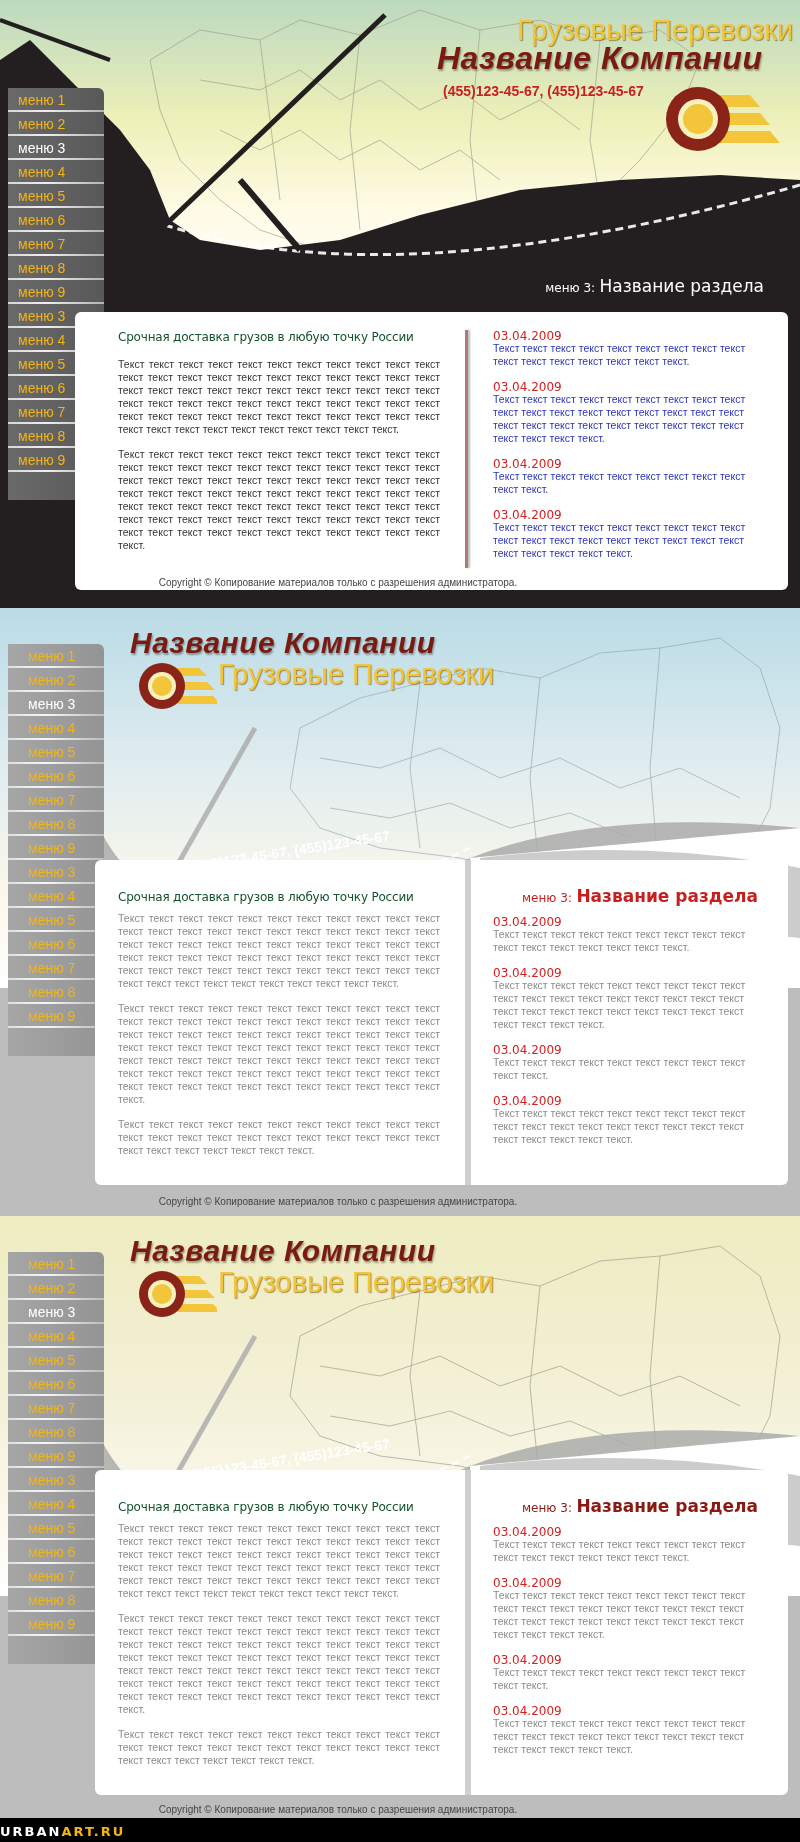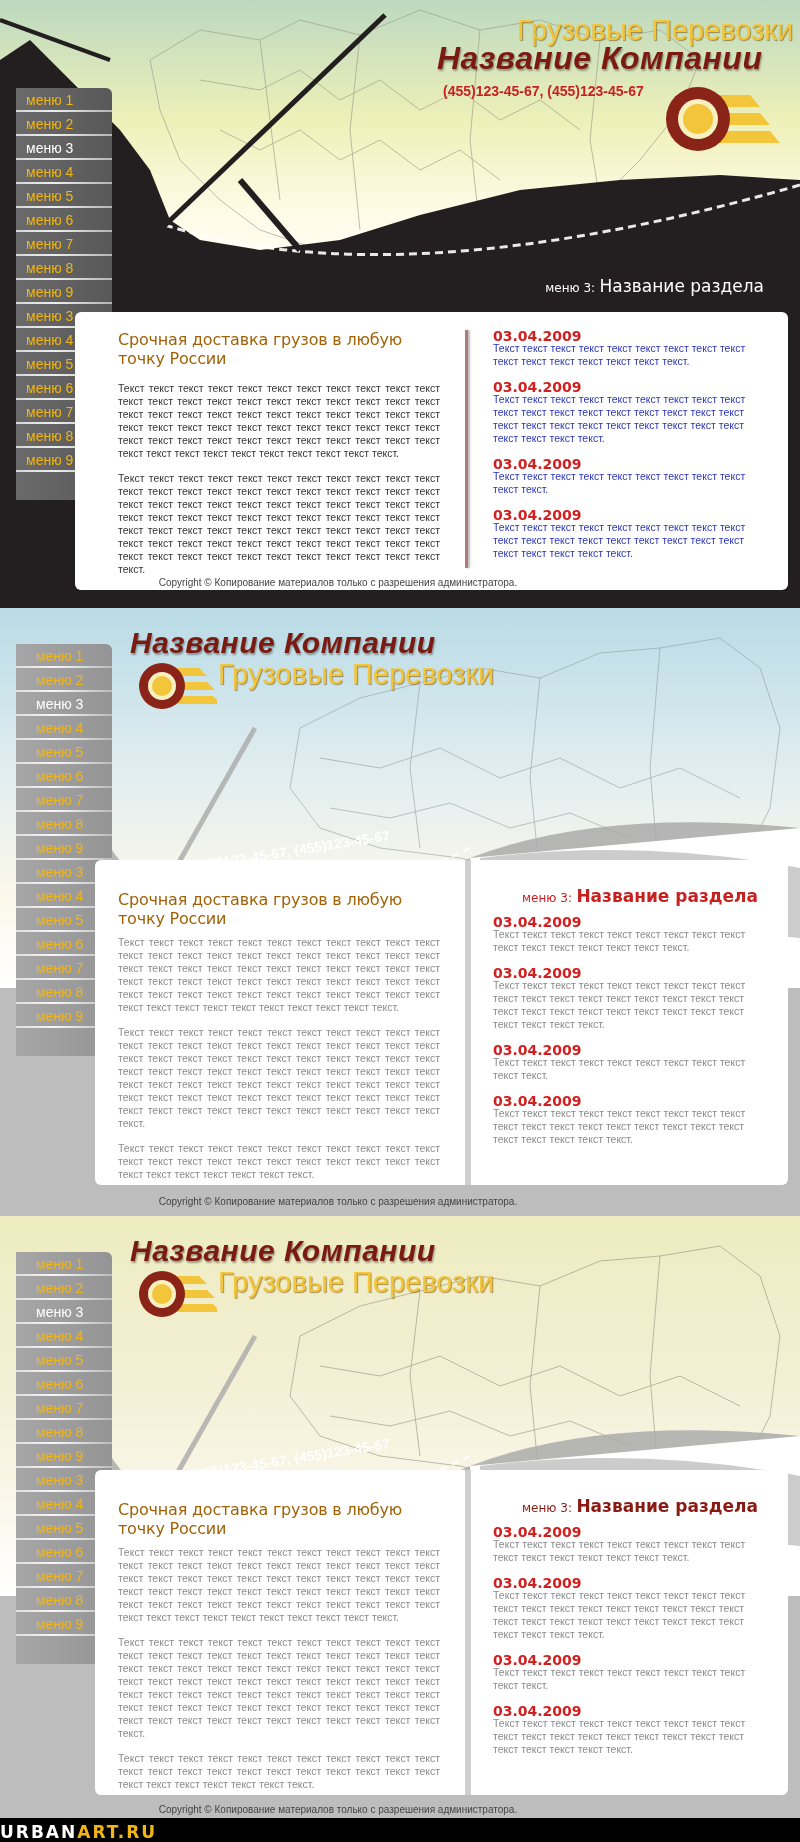--- a/index.html
+++ b/index.html
@@ -8,61 +8,61 @@
   
   #v1 { height: 608px; background: #231f20; }
   #v2 { height: 608px; background: #bdbdbd; }
   #v3 { height: 602px; background: #bdbdbd; }
   .sky { position: absolute; left: 0; top: 0; width: 800px; }
   #v1 .sky { height: 300px; background: linear-gradient(180deg, #bcd9c0 0%, #eef0b8 40%, #fffbe6 70%, #ffffff 100%); }
   #v2 .sky { height: 380px; background: linear-gradient(180deg, #b9dbe6 0%, #e3eef0 45%, #fbf7ea 75%, #ffffff 100%); }
   #v3 .sky { height: 380px; background: linear-gradient(180deg, #eeecc0 0%, #f3f0d6 45%, #faf7ea 75%, #ffffff 100%); }
   .map-svg { position: absolute; left: 0; top: 0; }
   .swoosh { position: absolute; left: 0; top: 0; }
-  .sidebar { position: absolute; left: 16px; width: 96px; border-radius: 0 6px 6px 0; }
+  .sidebar { position: absolute; left: 8px; width: 96px; border-radius: 0 6px 6px 0; }
   #v1 .sidebar { top: 88px; height: 412px; background: linear-gradient(90deg, #6a6a6a, #585858); }
   #v2 .sidebar, #v3 .sidebar { top: 36px; height: 412px; background: linear-gradient(90deg, #a6a6a6, #949494); }
   .menu-item { display: block; height: 24px; line-height: 24px; padding-left: 10px; font-size: 14px; color: #f2b516; border-bottom: 2px solid #c8c8c8; position: relative; cursor: pointer; }
   #v2 .menu-item, #v3 .menu-item { padding-left: 20px; border-bottom-color: #e4e4e4; }
   .menu-item.active { color: #ffffff; }
   .menu-item::after { content: ""; position: absolute; left: 0; right: 0; bottom: -2px; height: 2px; background: linear-gradient(90deg, #ddd, #fff 40%, #aaa); opacity: .7; }
   .company-name { position: absolute; font-weight: bold; color: #7b1a10; text-shadow: 1px 2px 2px rgba(0,0,0,.35); letter-spacing: .5px; white-space: nowrap; font-style: italic; }
   .cargo { position: absolute; color: #f3c53a; font-size: 29px; text-shadow: 1px 1px 1px rgba(120,80,0,.6); white-space: nowrap; }
   .phone { position: absolute; color: #c81f1f; font-size: 14px; font-weight: bold; white-space: nowrap; }
   .phone-tilt { position: absolute; color: #ffffff; font-size: 14px; font-weight: bold; transform: rotate(-9deg); white-space: nowrap; }
   .logo { position: absolute; }
   .content-card { position: absolute; background: #fff; border-radius: 6px; }
   #v1 .content-card { left: 75px; top: 312px; width: 713px; height: 278px; }
   #v2 .content-card { left: 95px; top: 860px; width: 693px; height: 325px; }
   #v3 .content-card { left: 95px; top: 1469px; width: 693px; height: 325px; }
   .left-col { position: absolute; left: 43px; width: 322px; }
-  .col-title { font-family: "DejaVu Sans", sans-serif; font-size: 16px; color: #a16207; margin-bottom: 14px; letter-spacing: -.2px; }
+  .col-title { font-family: "DejaVu Sans", sans-serif; font-size: 12px; color: #14532d; margin-bottom: 14px; letter-spacing: -.2px; }
   .para { font-size: 10.5px; line-height: 13px; margin-bottom: 12px; text-align: justify; }
   #v1 .para { color: #333; }
   #v2 .para, #v3 .para { color: #8a8a8a; }
   .divider { position: absolute; width: 3px; }
   #v1 .divider { left: 390px; top: 18px; height: 238px; background: #b07a74; box-shadow: 2px 0 2px #bbb; }
   #v2 .divider, #v3 .divider { left: 370px; top: 0; height: 325px; background: #cfcfcf; width: 6px; }
   .right-col { position: absolute; width: 265px; }
   #v1 .right-col { left: 418px; top: 18px; }
   #v2 .right-col, #v3 .right-col { left: 398px; top: 22px; }
   .news { margin-bottom: 13px; }
-  .news-date { font-family: "DejaVu Sans", sans-serif; font-size: 14px; font-weight: bold; color: #d22020; line-height: 12px; }
+  .news-date { font-family: "DejaVu Sans", sans-serif; font-size: 12px; font-weight: normal; color: #d22020; line-height: 12px; }
   .news-text { font-size: 10.5px; line-height: 13px; }
   #v1 .news-text { color: #2b35b8; }
   #v2 .news-text, #v3 .news-text { color: #8a8a8a; }
   .section-title { text-align: right; margin-bottom: 10px; white-space: nowrap; }
   .section-title .pre { font-family: "DejaVu Sans", sans-serif; font-size: 12px; }
   .section-title .main { font-family: "DejaVu Sans", sans-serif; font-size: 17px; font-weight: bold; }
   .copyright { position: absolute; width: 676px; text-align: center; font-size: 10px; }
   #v1 .copyright { top: 577px; color: #444; left: 0; }
   #v2 .copyright { top: 1196px; color: #444; left: 0; }
   #v3 .copyright { top: 1804px; color: #444; left: 0; }
   .watermark { position: absolute; left: 0; top: 1822px; width: 800px; height: 20px; background: #000; }
-  .watermark span { font-family: "DejaVu Sans", sans-serif; font-weight: bold; font-size: 17px; letter-spacing: 2px; line-height: 20px; }
+  .watermark span { font-family: "DejaVu Sans", sans-serif; font-weight: bold; font-size: 13px; letter-spacing: 2px; line-height: 20px; }
 </style>
 </head>
 <body>
 
 <div class="variant" id="v1">
   <div class="sky"></div>
   <svg class="map-svg" width="800" height="300" viewBox="0 0 800 300">
     <g fill="none" stroke="#9a9a8a" stroke-width="0.8" opacity="0.8">
       <path d="M150 60 L200 30 L260 40 L300 20 L360 35 L420 10 L480 30 L540 20 L600 40 L660 30 L700 60 L680 110 L640 160 L600 200 L520 220 L440 240 L380 230 L320 250 L260 230 L220 200 L180 160 L160 110 Z"></path>
       <path d="M200 80 L260 90 L300 70 L340 100 L380 80 L420 110 L460 90 L500 120 L540 100 L580 130"></path>

